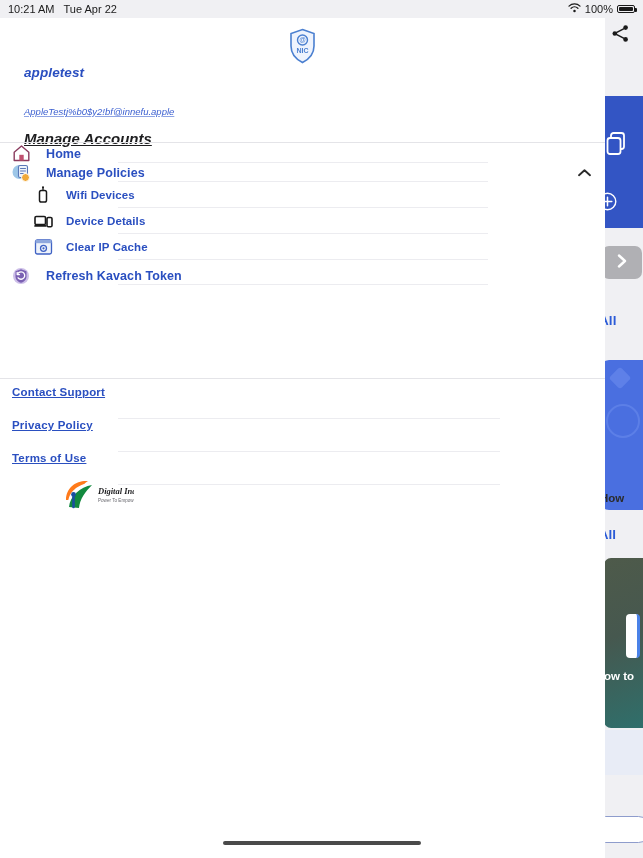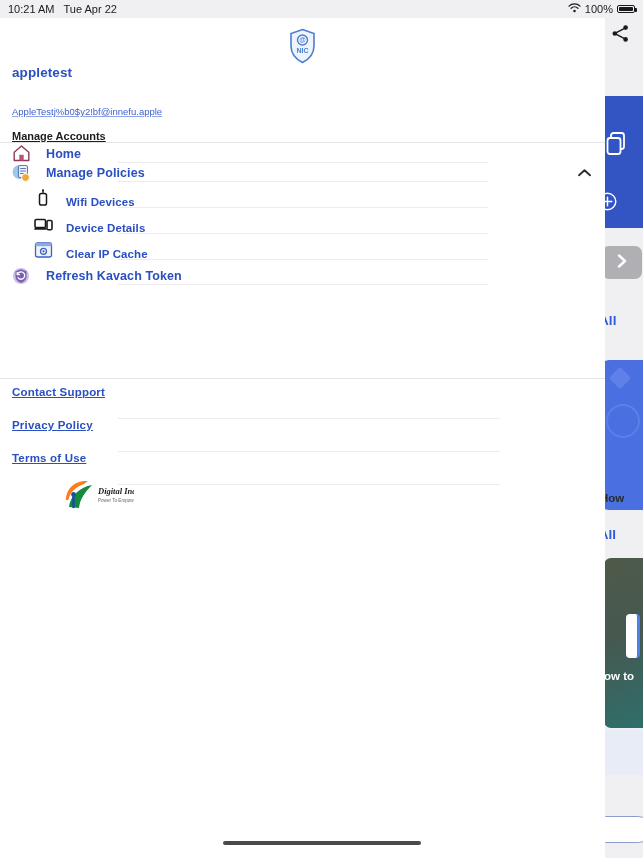--- a/index.html
+++ b/index.html
@@ -149,51 +149,51 @@
     display: flex; align-items: center; justify-content: center;
     z-index: 45;
   }
 
   .brand-logo {
     position: absolute; left: 289px; top: 10px;
     width: 27px; height: 36px;
   }
 
   .acct {
-    position: absolute; left: 12px; top: 47px; width: 560px;
+    position: absolute; left: 24px; top: 47px; width: 560px; font-style: italic;
   }
   .acct .acct-name {
     font-size: 13.5px; font-weight: bold; color: #2a4fc0;
     letter-spacing: .1px;
   }
   .acct .acct-email {
     margin-top: 26px;
     font-size: 9.5px; color: #3b5fd0; text-decoration: underline;
     text-decoration-color: #8fa4e4;
   }
   .acct .acct-manage {
     margin-top: 13px;
-    font-size: 11px; color: #1d1d1f; font-weight: bold;
+    font-size: 15px; color: #1d1d1f; font-weight: bold;
     text-decoration: underline; display: inline-block;
   }
 
   .hr-top {
     position: absolute; left: 0; top: 124px;
     width: 605px; height: 1px; background: #e4e4e8;
   }
 
   
   .nav { position: absolute; left: 0; top: 126px; width: 605px; }
   .nav-row {
     position: relative;
     display: flex; align-items: center;
     height: 19px;
     padding-left: 10px;
   }
-  .nav-row.sub { padding-left: 33px; height: 26px; align-items: flex-end; }
+  .nav-row.sub { padding-left: 33px; height: 26px; }
   .nav-row .ico {
     width: 22px; height: 22px;
     display: flex; align-items: center; justify-content: center;
     flex: 0 0 22px;
   }
   .nav-row .lbl {
     margin-left: 14px;
     font-size: 12.5px; font-weight: bold; color: #2a4fc0;
     letter-spacing: .1px;
   }

